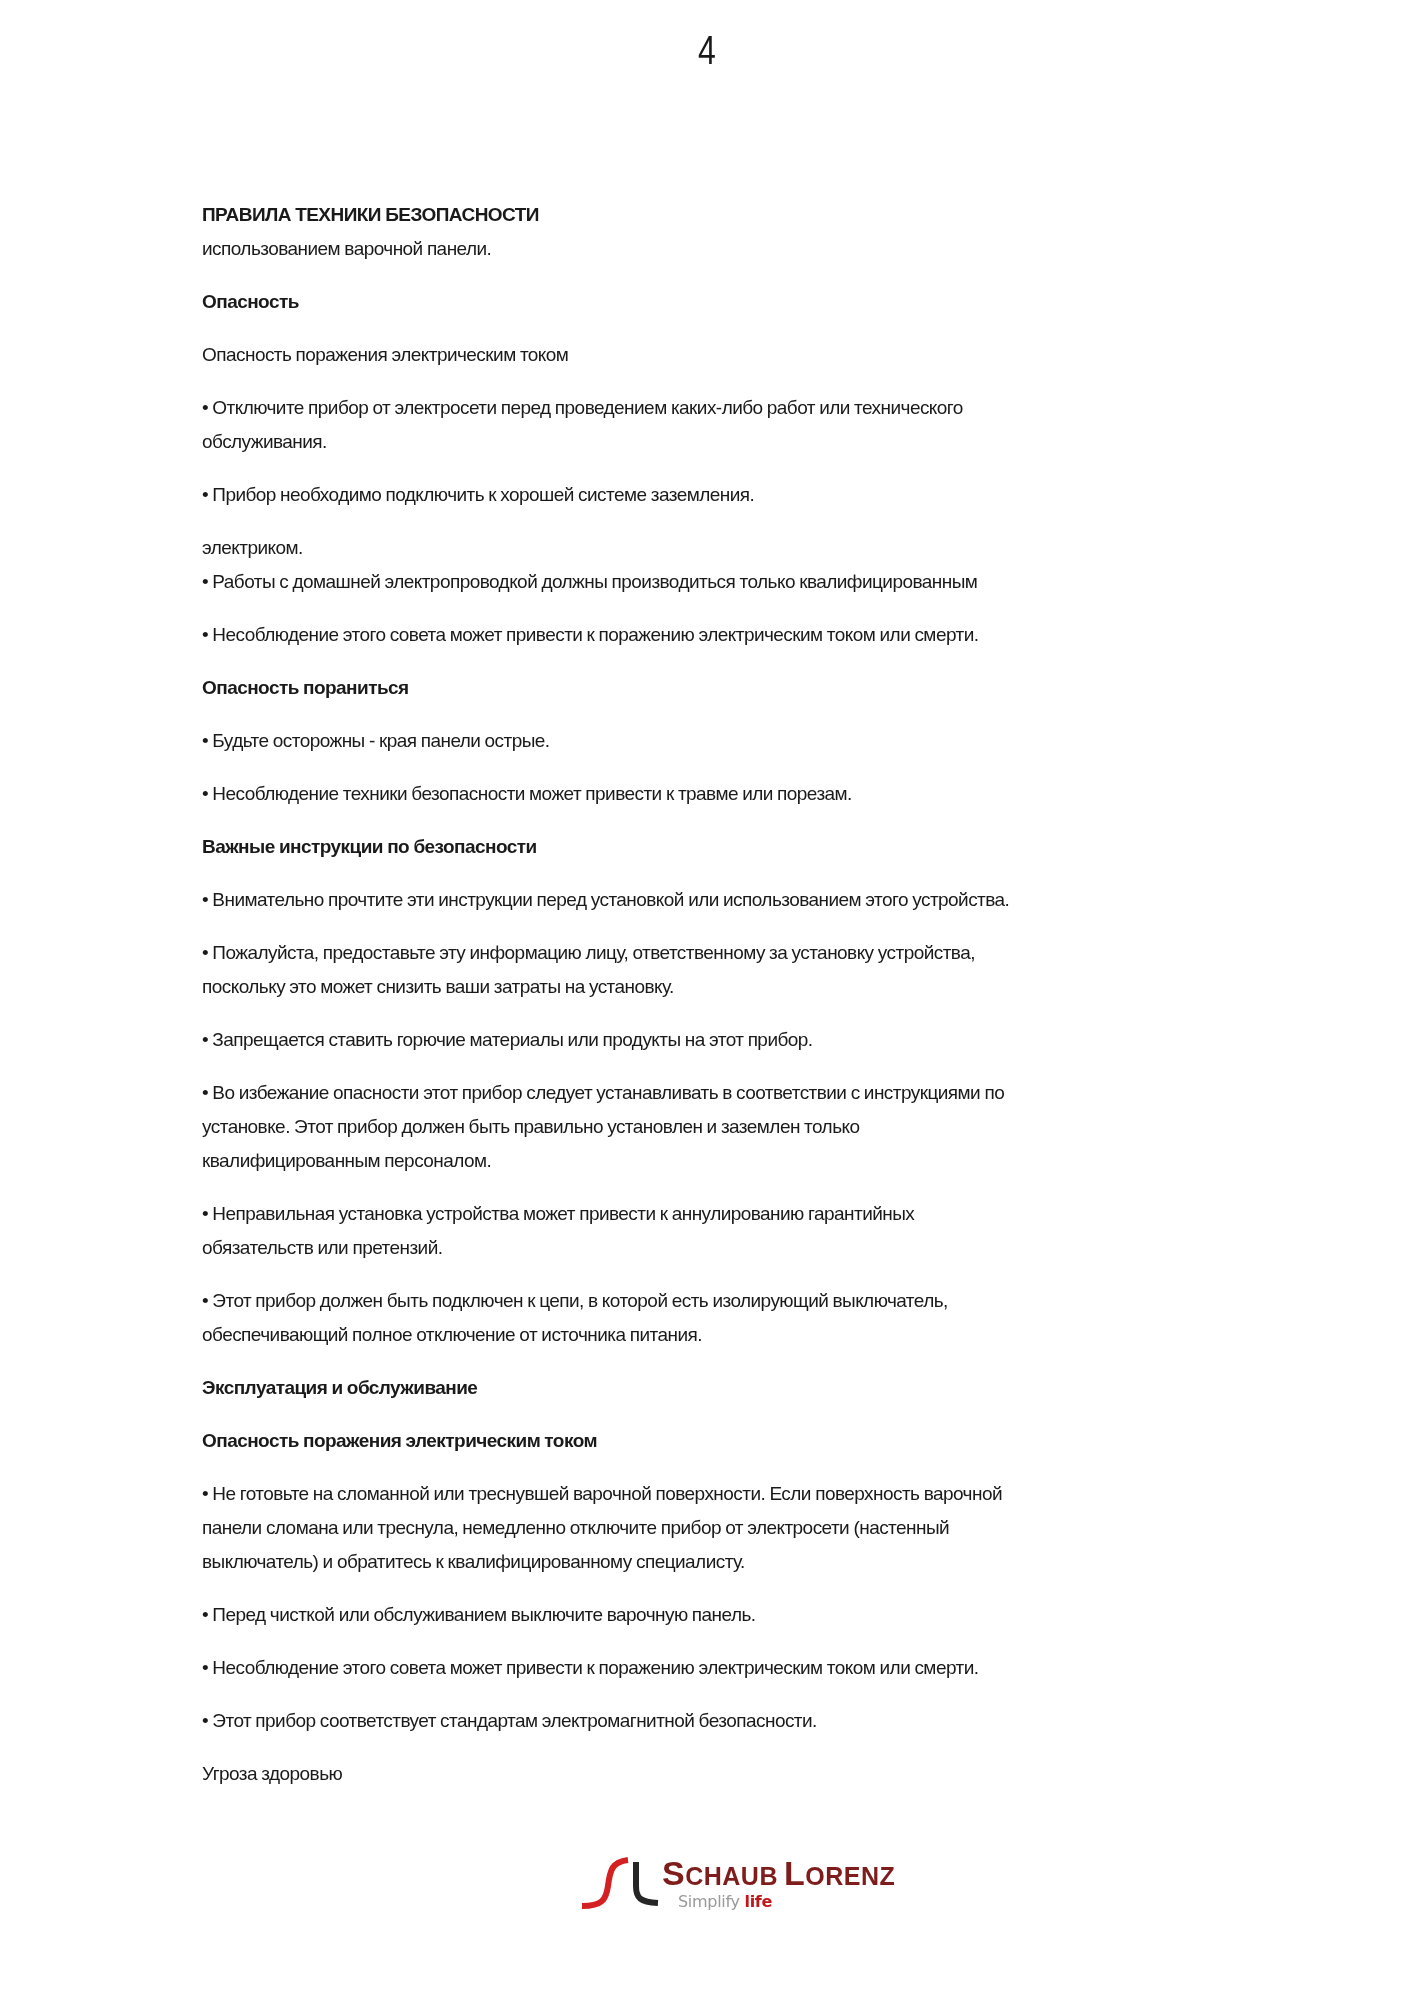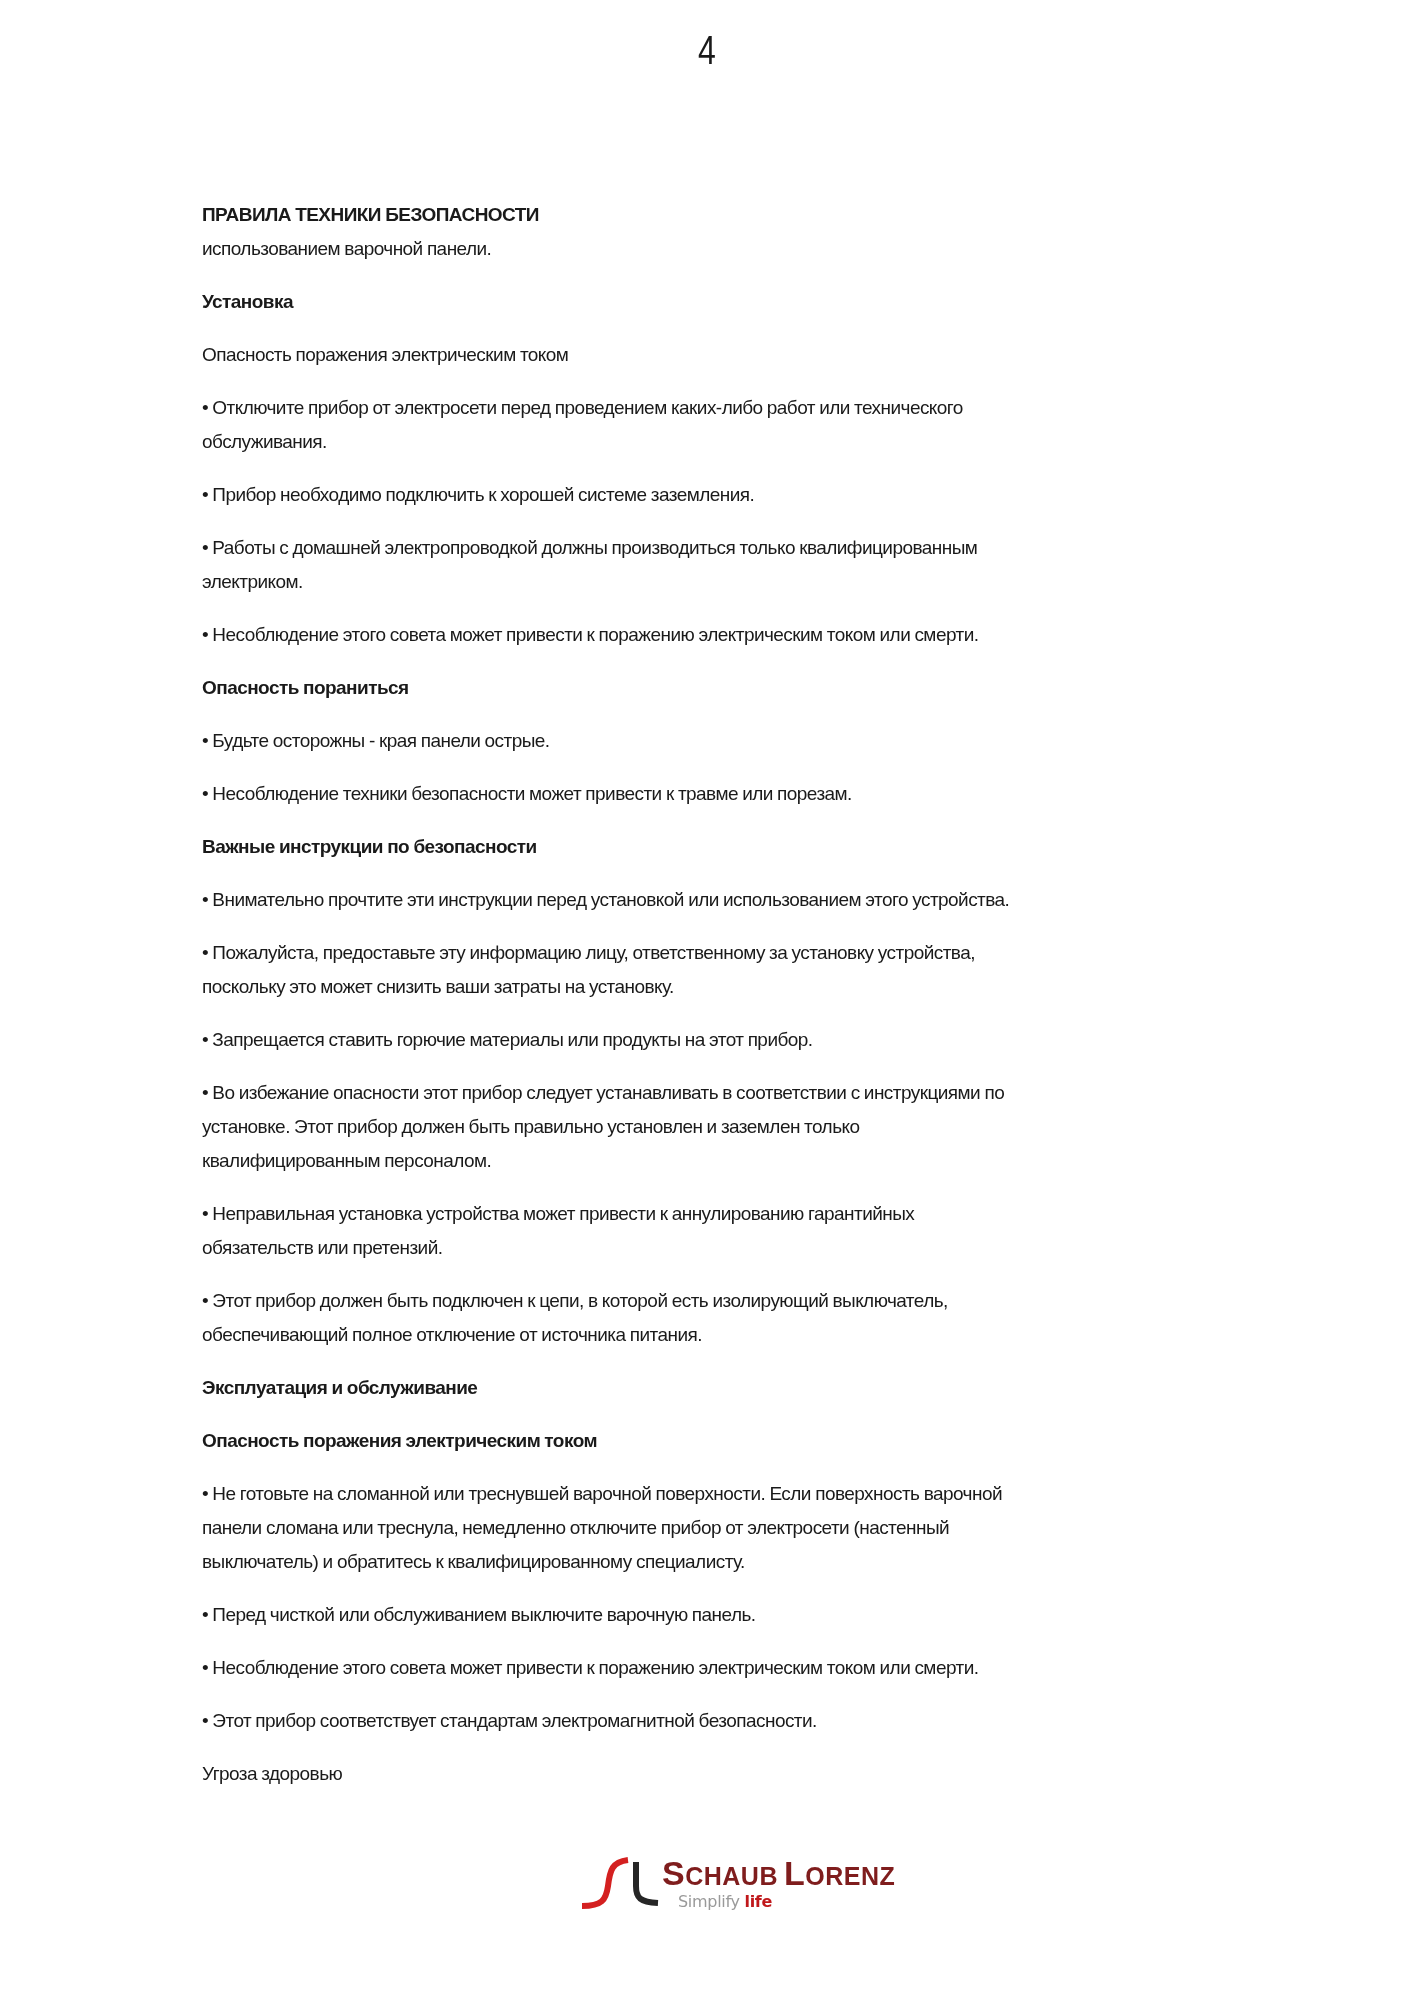--- a/index.html
+++ b/index.html
@@ -46,35 +46,35 @@
 <div class="page-number">4</div>
 
 <div class="content" id="doc-body">
     <div class="para blk-tight b">
       <p class="line">ПРАВИЛА ТЕХНИКИ БЕЗОПАСНОСТИ</p>
     </div>
     <div class="para blk">
       <p class="line">использованием варочной панели.</p>
     </div>
     <div class="para blk b">
-      <p class="line">Установка</p>
+      <p class="line">Опасность</p>
     </div>
     <div class="para blk">
       <p class="line">Опасность поражения электрическим током</p>
     </div>
     <div class="para blk">
       <p class="line">• Отключите прибор от электросети перед проведением каких-либо работ или технического</p>
       <p class="line">обслуживания.</p>
     </div>
     <div class="para blk">
       <p class="line">• Прибор необходимо подключить к хорошей системе заземления.</p>
     </div>
     <div class="para blk">
+      <p class="line">электриком.</p>
       <p class="line">• Работы с домашней электропроводкой должны производиться только квалифицированным</p>
-      <p class="line">электриком.</p>
     </div>
     <div class="para blk">
       <p class="line">• Несоблюдение этого совета может привести к поражению электрическим током или смерти.</p>
     </div>
     <div class="para blk b">
       <p class="line">Опасность пораниться</p>
     </div>
     <div class="para blk">
       <p class="line">• Будьте осторожны - края панели острые.</p>
     </div>

